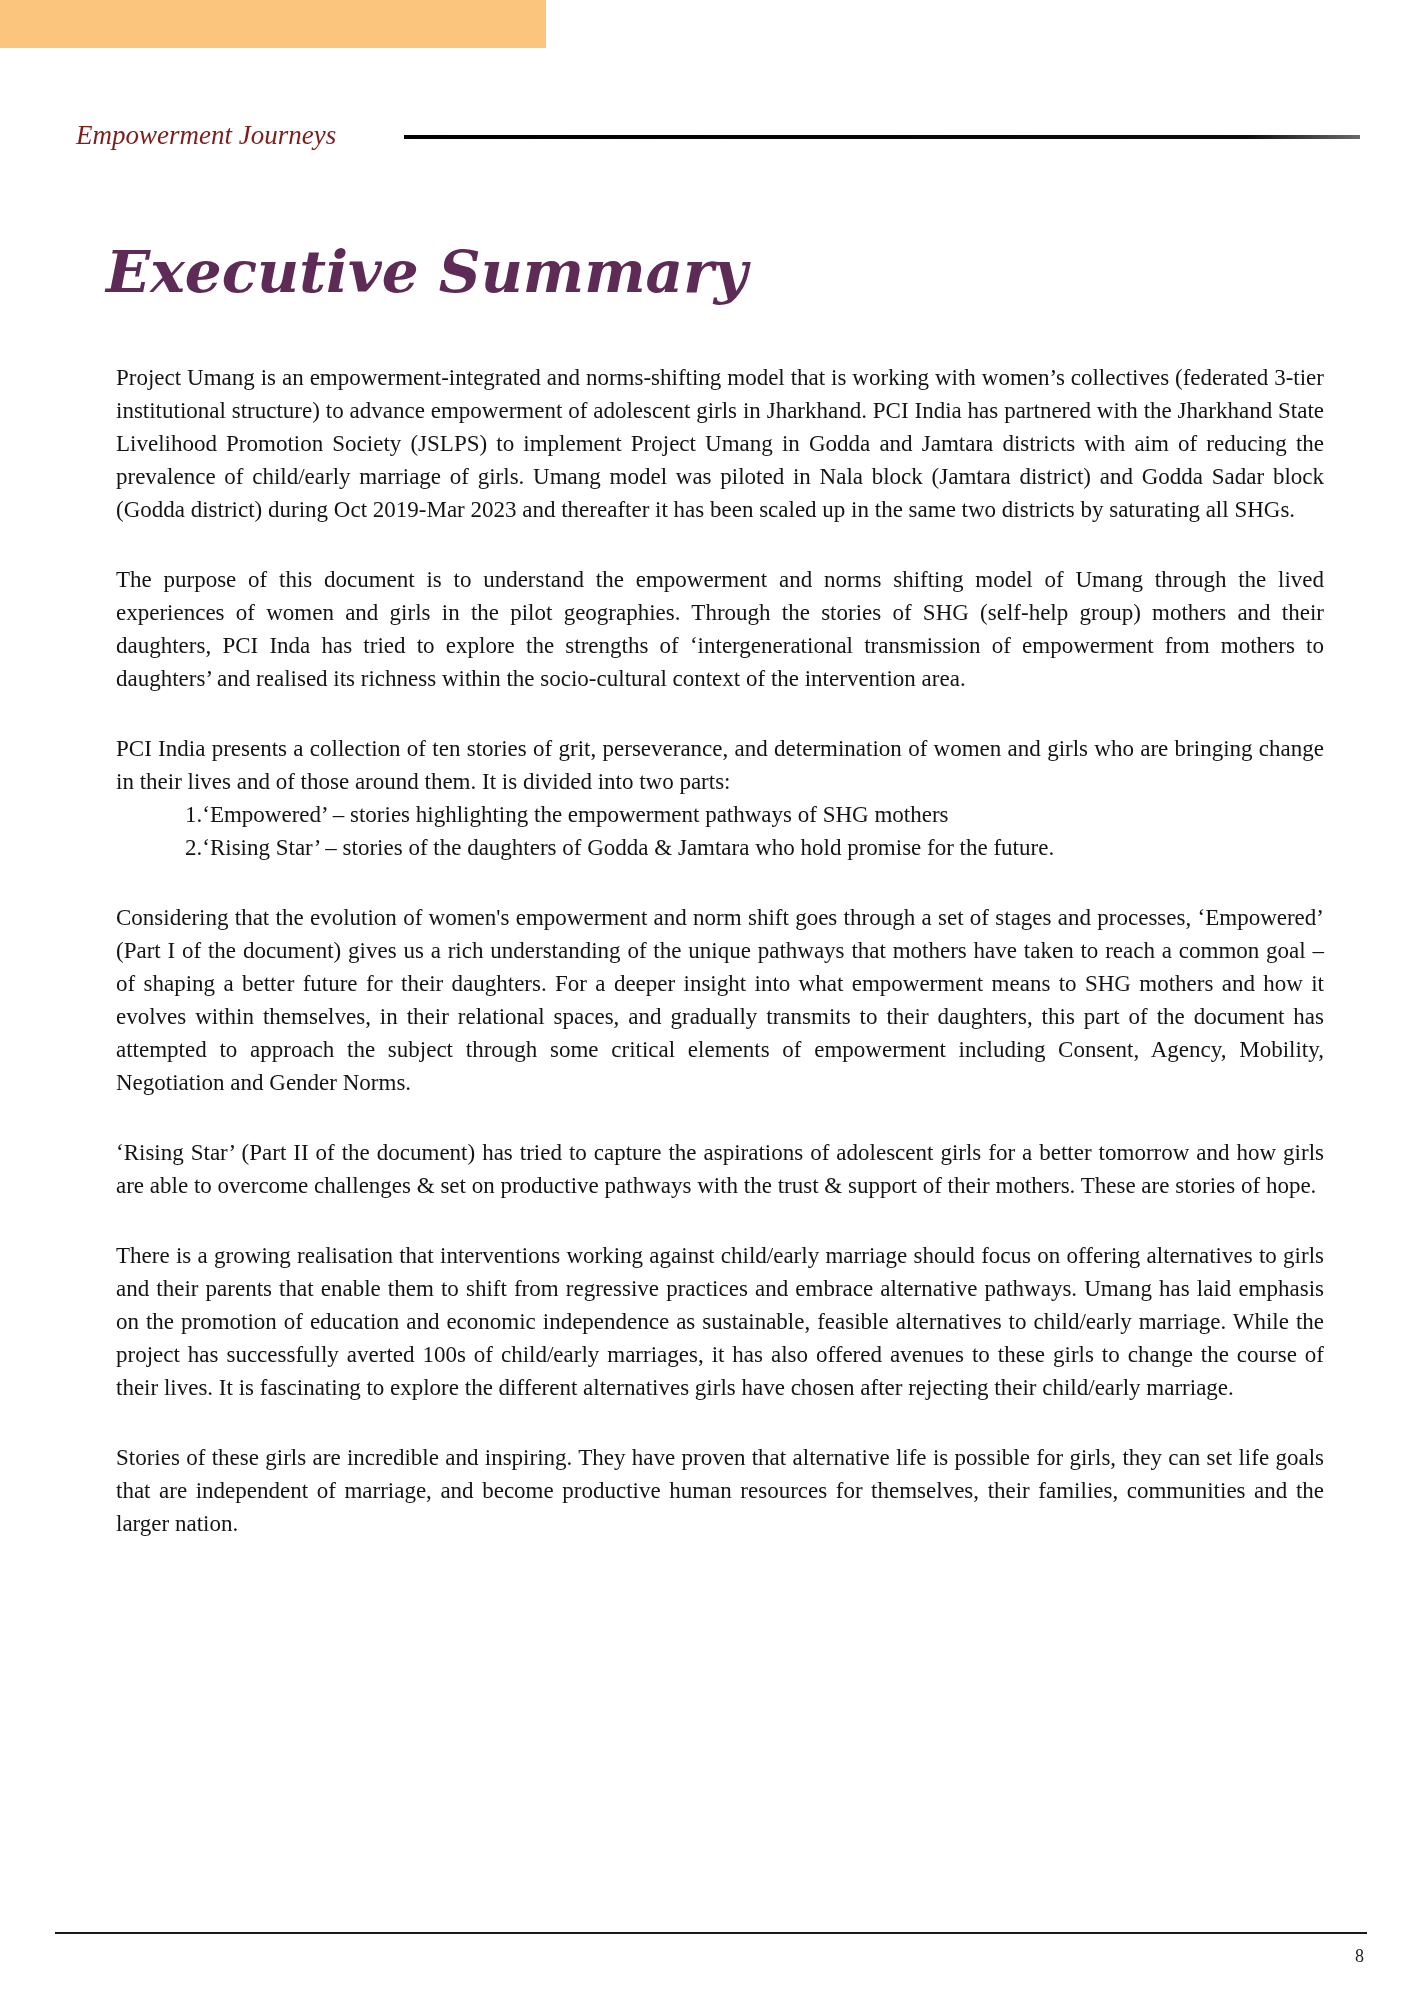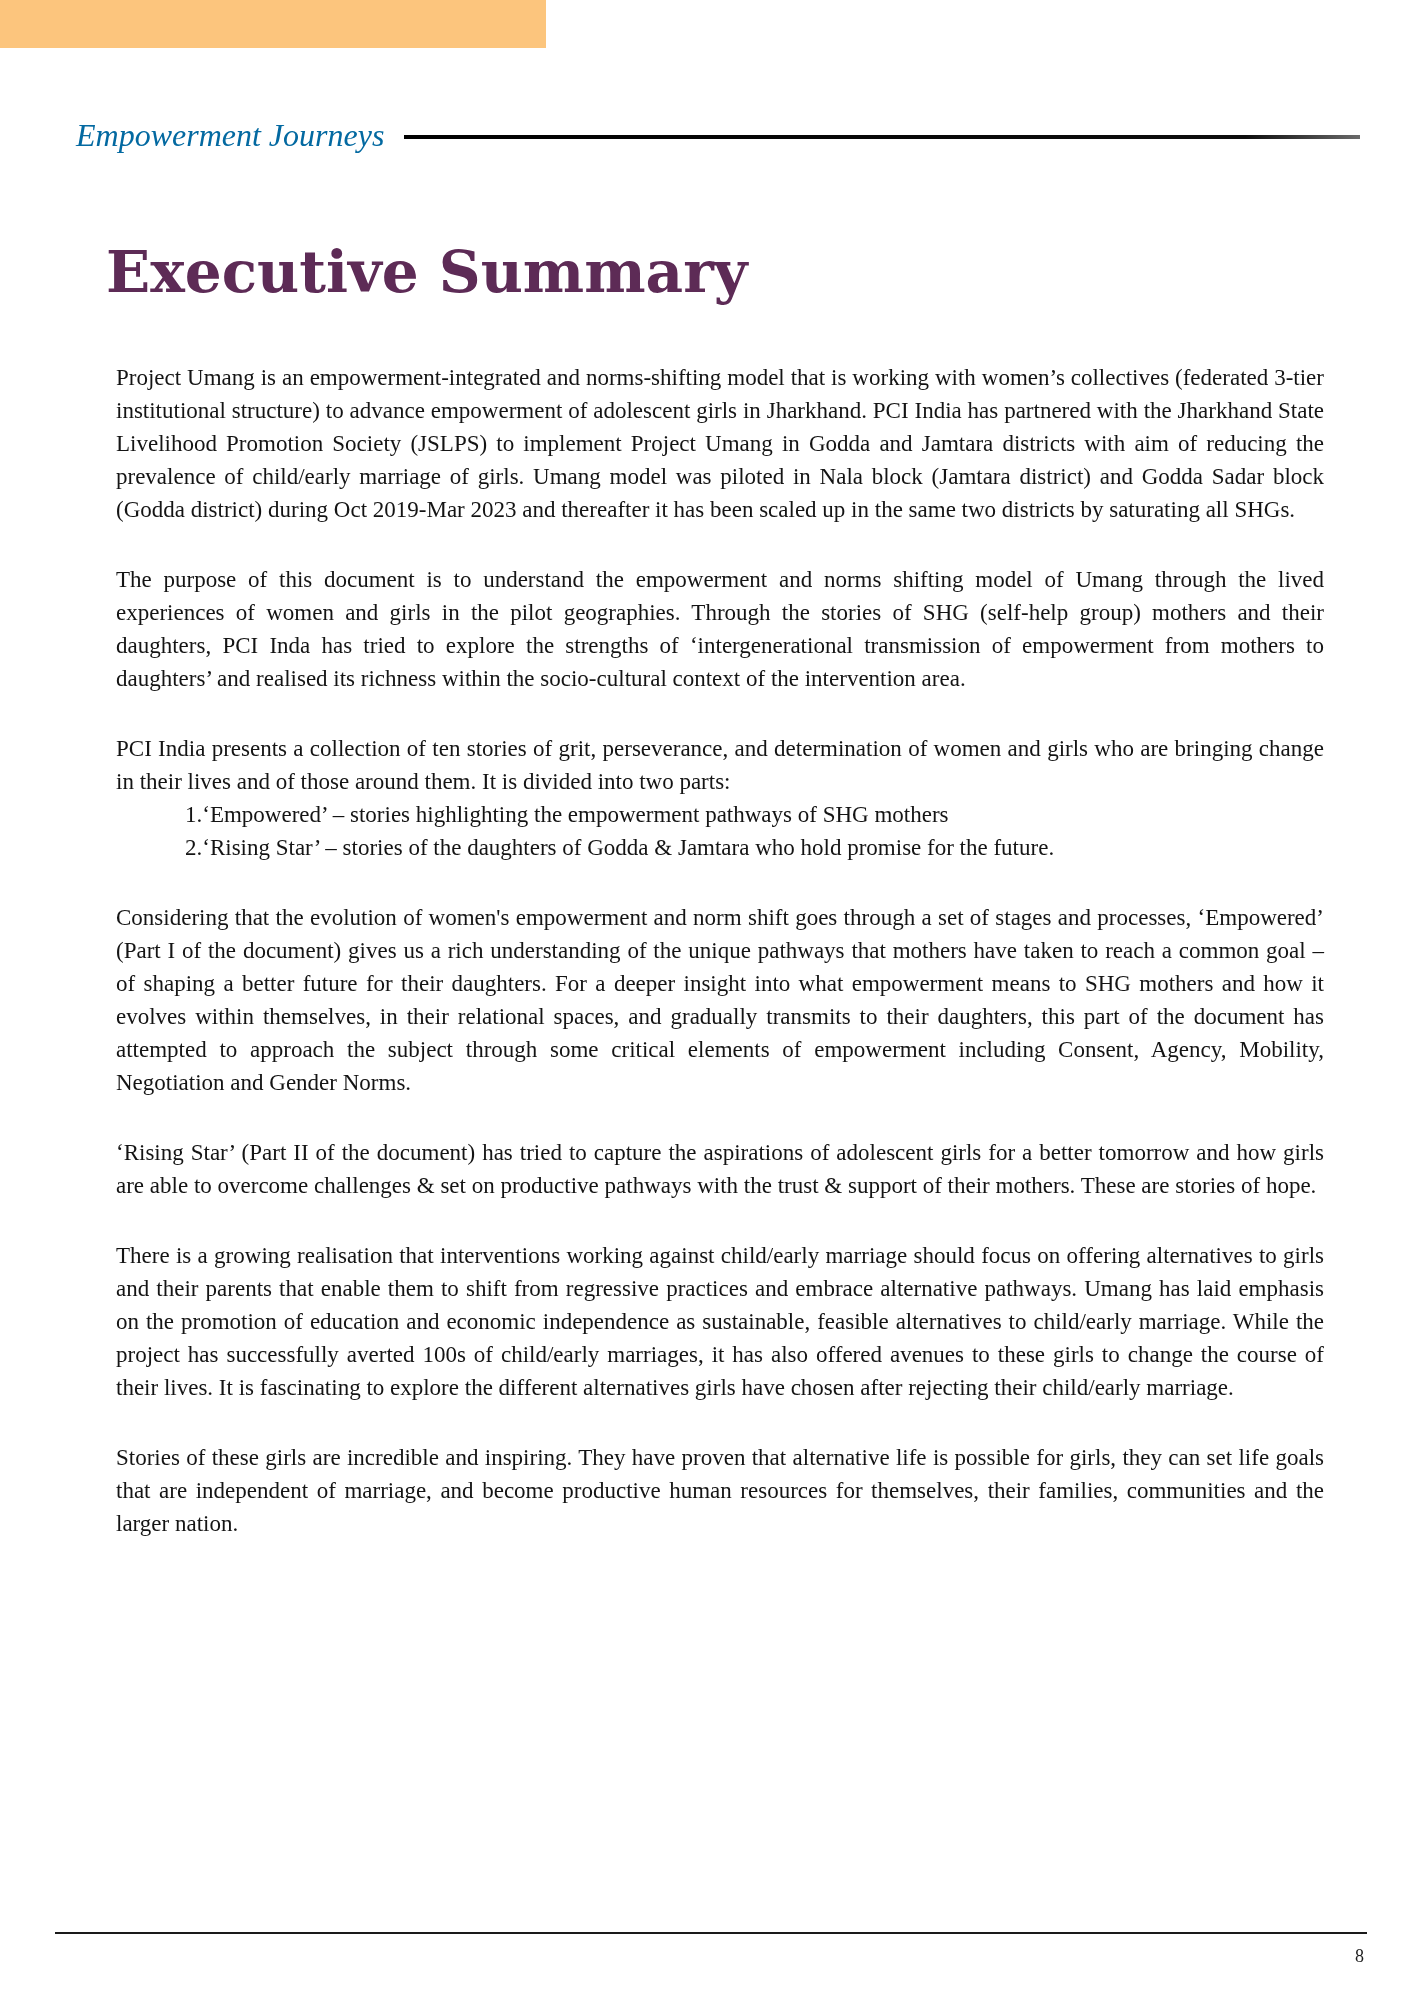--- a/index.html
+++ b/index.html
@@ -15,42 +15,43 @@
   .top-bar {
     position: absolute;
     top: 0; left: 0;
     width: 546px; height: 48px;
     background: #fcc57d;
   }
   .running-header {
     position: absolute;
     top: 118px; left: 76px;
     font-style: italic;
-    font-size: 32px;
+    font-size: 27px;
     line-height: 34px;
-    color: #0369a1;
+    color: #7f1d1d;
     white-space: nowrap;
   }
   .header-rule {
     position: absolute;
     left: 404px; top: 135px;
     width: 956px; height: 4px;
     background: linear-gradient(to right, #000000 0%, #0d0d0d 88%, #6a6a6a 100%);
   }
   .page-title {
     position: absolute;
     left: 106px; top: 238px;
     margin: 0;
     font-family: "DejaVu Serif", serif;
     font-weight: bold;
     font-size: 58px;
     line-height: 1.2;
     letter-spacing: 0px;
     color: #5d2b56;
     white-space: nowrap;
+    font-style: italic;
   }
   .content {
     position: absolute;
     left: 100px; top: 361px;
     width: 1224px;
     font-size: 23px;
     line-height: 33px;
     text-align: justify;
     color: #141414;
   }

